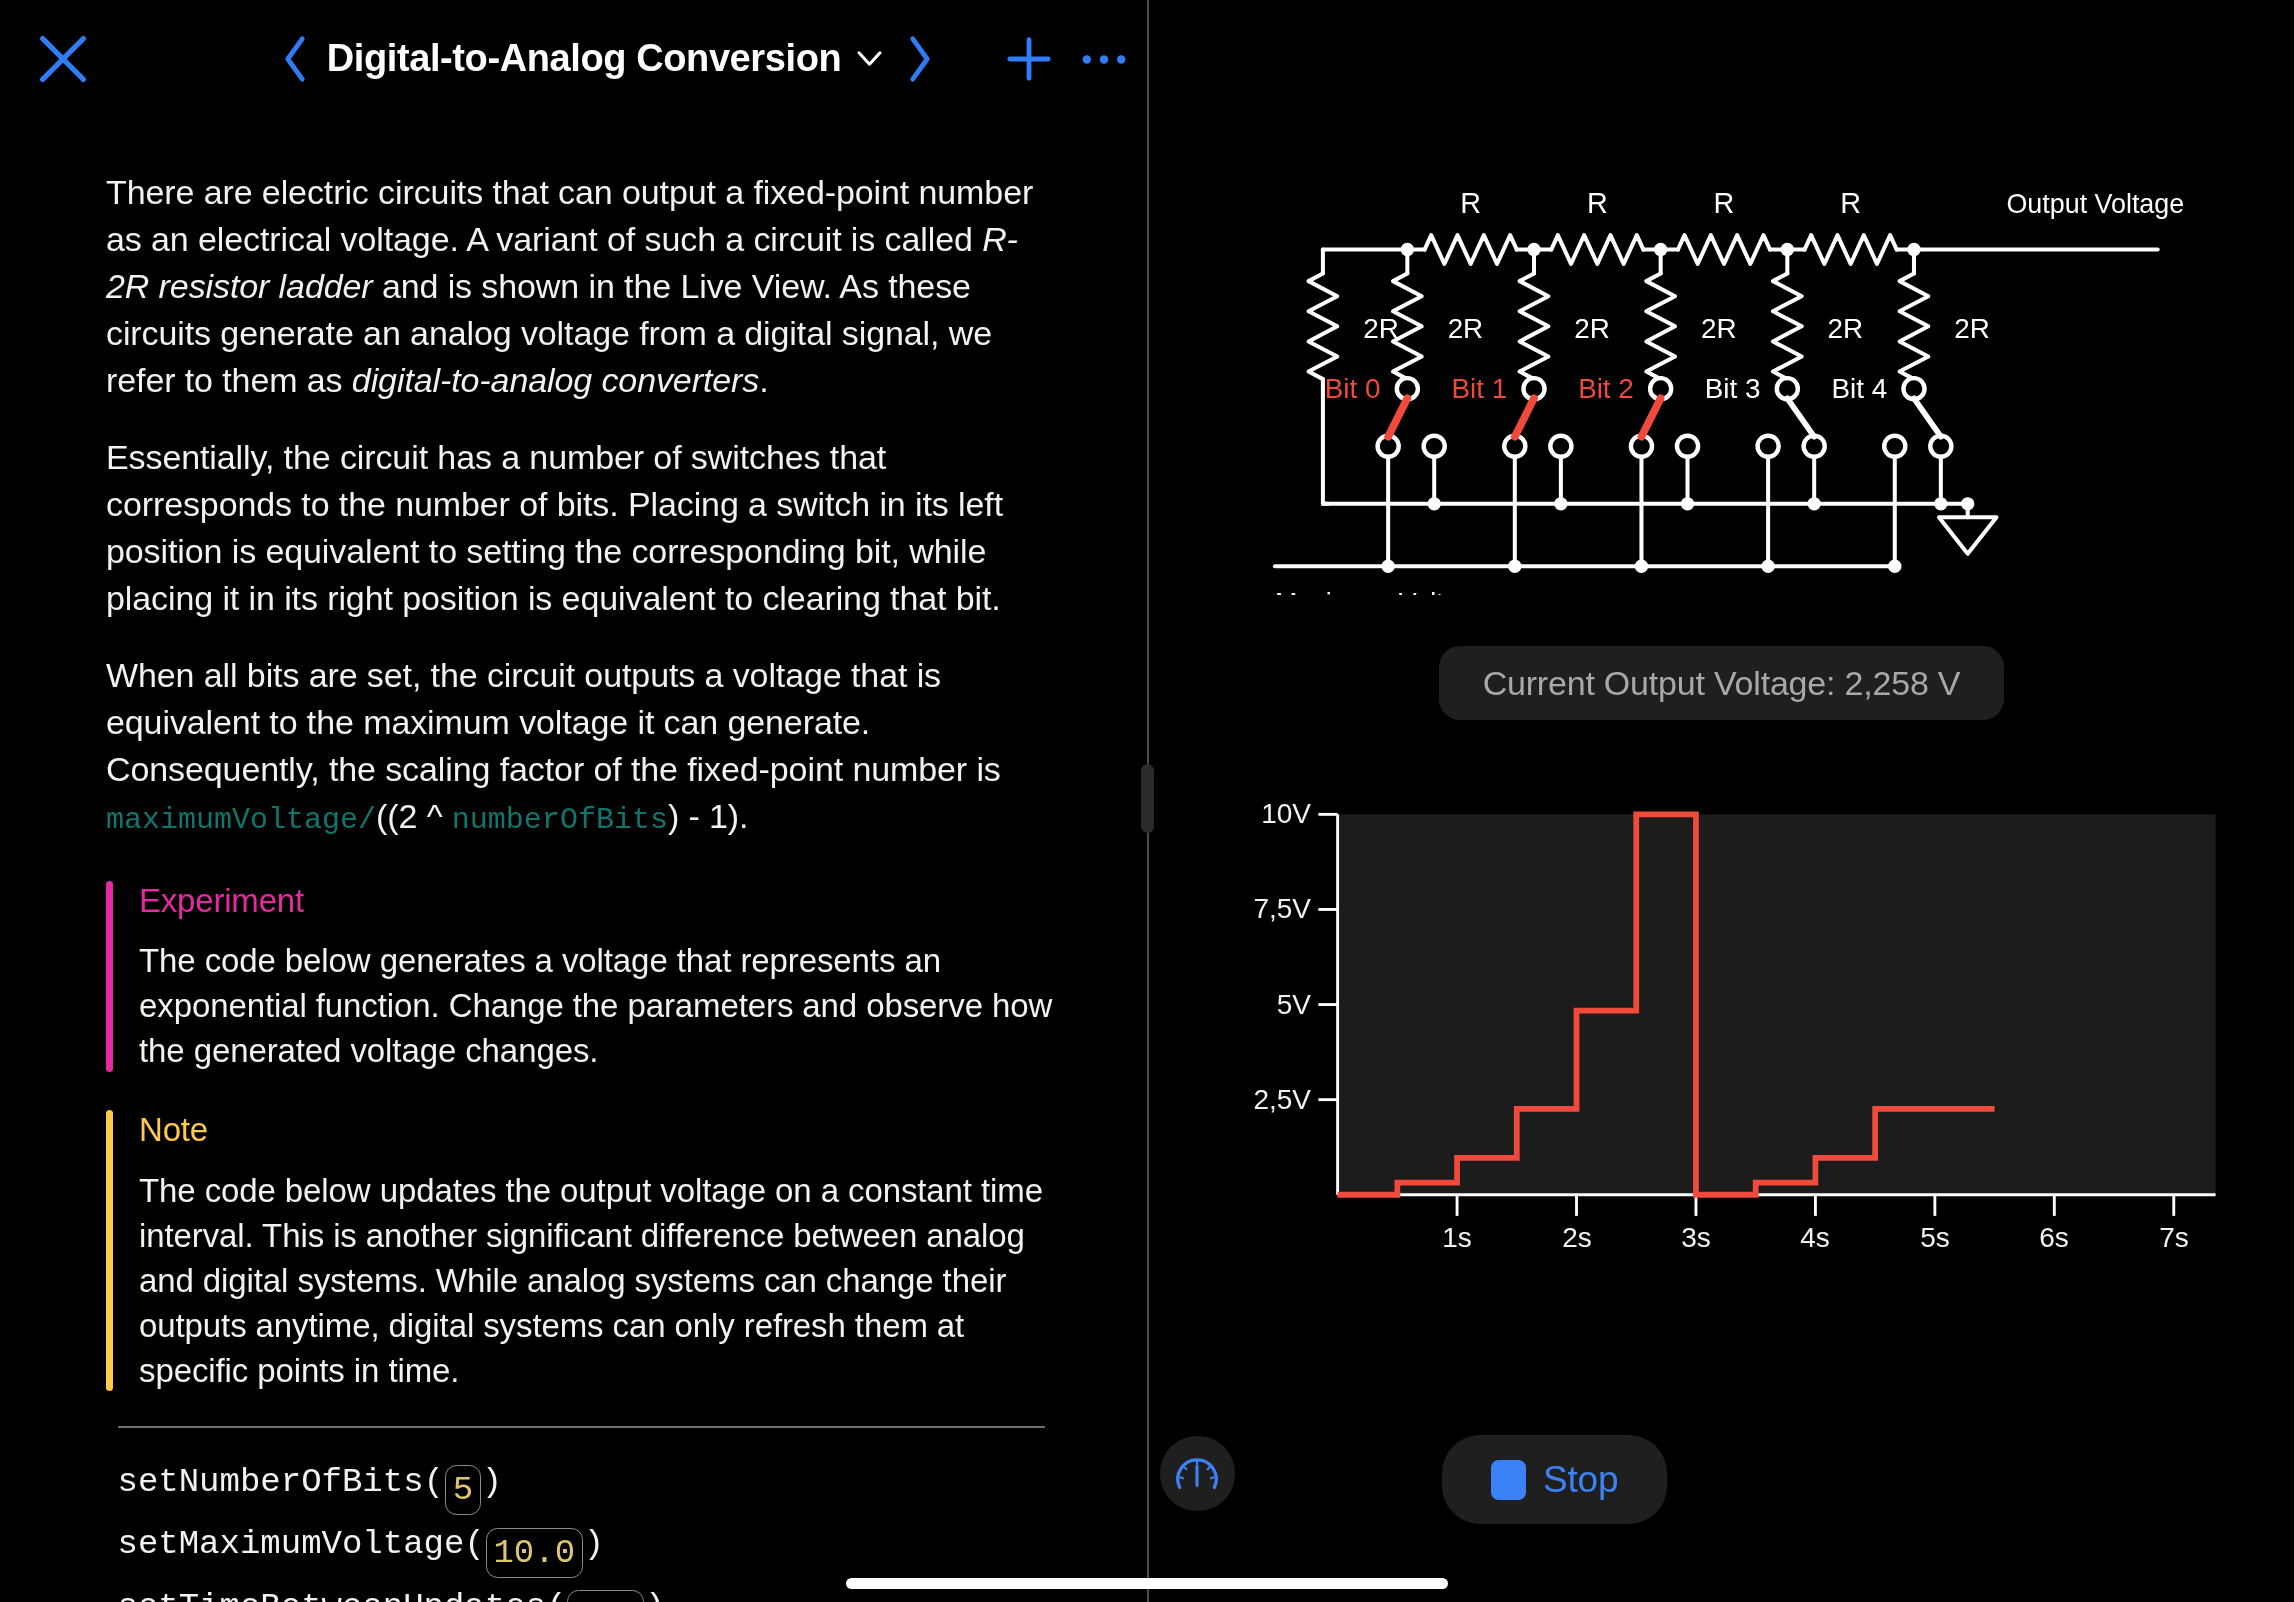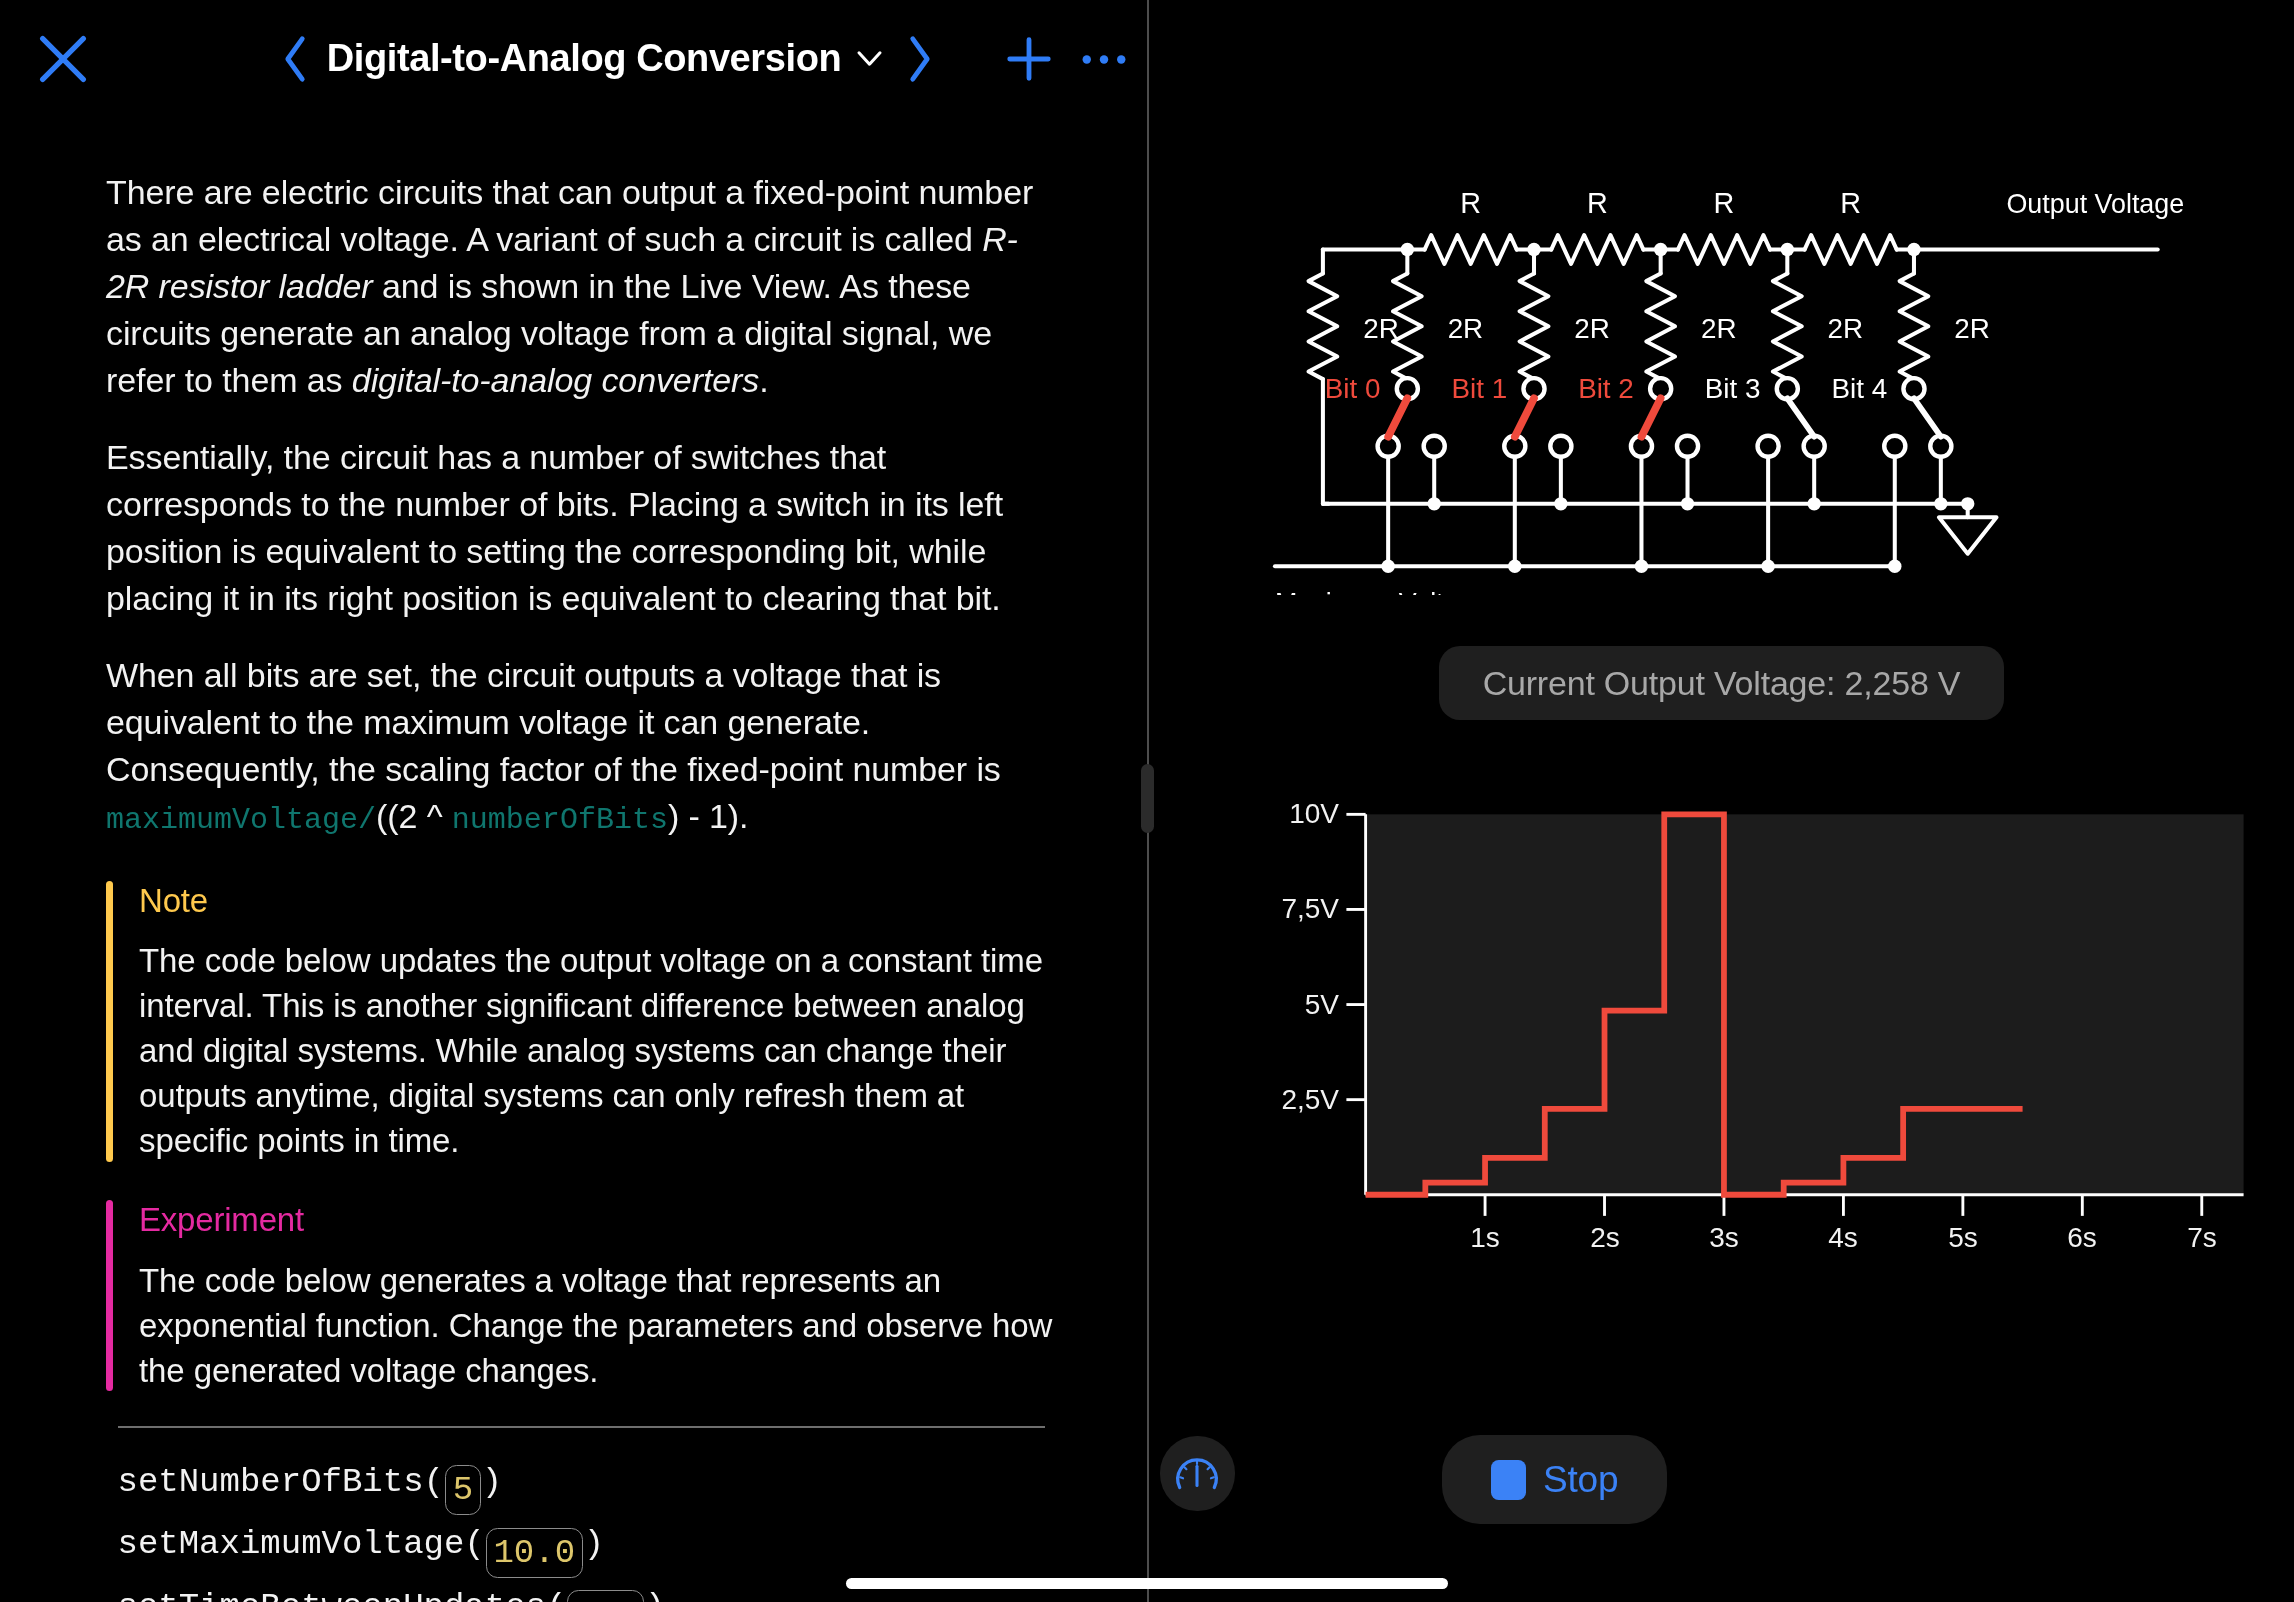--- a/index.html
+++ b/index.html
@@ -90,21 +90,21 @@
 
   
   .volt-pill {
     position: absolute; left: 290px; top: 646px; width: 565px; height: 74px;
     background: #1f1f1f; border-radius: 21px;
     display: flex; align-items: center; justify-content: center;
   }
   .volt-pill span { color: #a8a8a8; font-size: 34px; letter-spacing: -0.2px; }
 
   
-  .chart { position: absolute; left: 106px; top: 797px; width: 999px; height: 442px; margin-left: 28px; }
+  .chart { position: absolute; left: 106px; top: 797px; width: 999px; height: 442px; }
   .ytick-label {
     position: absolute; right: 0; transform: translateY(-50%);
     color: #f2f2f2; font-size: 28px; white-space: nowrap;
   }
   .xtick-label {
     position: absolute; transform: translateX(-50%);
     color: #f2f2f2; font-size: 28px; white-space: nowrap; top: 3.8px;
   }
 
   
@@ -179,30 +179,30 @@
       </p>
 
       <p class="para">
         <span>Essentially, the circuit has a number of switches that corresponds to the number of bits. Placing a switch in its left position is equivalent to setting the corresponding bit, while placing it in its right position is equivalent to clearing that bit.</span>
       </p>
 
       <p class="para">
         <span>When all bits are set, the circuit outputs a voltage that is equivalent to the maximum voltage it can generate. Consequently, the scaling factor of the fixed-point number is </span><span class="mono">maximumVoltage/</span><span>((2 ^ </span><span class="mono">numberOfBits</span><span>) - 1).</span>
       </p>
 
+      <div class="callout exp">
+        <div class="bar"></div>
+        <div class="ctitle">Experiment</div>
+        <div class="ctext">The code below generates a voltage that represents an exponential function. Change the parameters and observe how the generated voltage changes.</div>
+      </div>
+
       <div class="callout note">
         <div class="bar"></div>
         <div class="ctitle">Note</div>
         <div class="ctext">The code below updates the output voltage on a constant time interval. This is another significant difference between analog and digital systems. While analog systems can change their outputs anytime, digital systems can only refresh them at specific points in time.</div>
-      </div>
-
-      <div class="callout exp">
-        <div class="bar"></div>
-        <div class="ctitle">Experiment</div>
-        <div class="ctext">The code below generates a voltage that represents an exponential function. Change the parameters and observe how the generated voltage changes.</div>
       </div>
 
       <div class="hr"></div>
 
       <div class="code">
         <span class="code-line"><span>setNumberOfBits(</span><span class="tok">5</span><span>)</span></span>
         <span class="code-line"><span>setMaximumVoltage(</span><span class="tok">10.0</span><span>)</span></span>
         <span class="code-line"><span>setTimeBetweenUpdates(</span><span class="tok">0.5</span><span>)</span></span>
       </div>
     </div>

